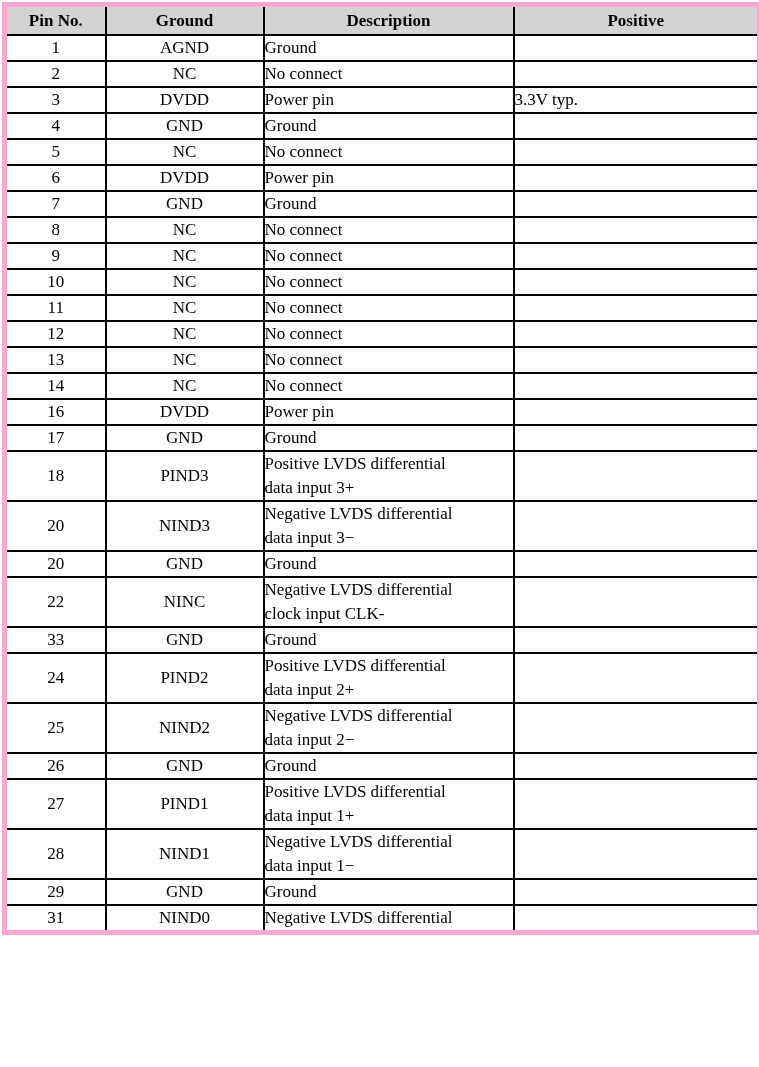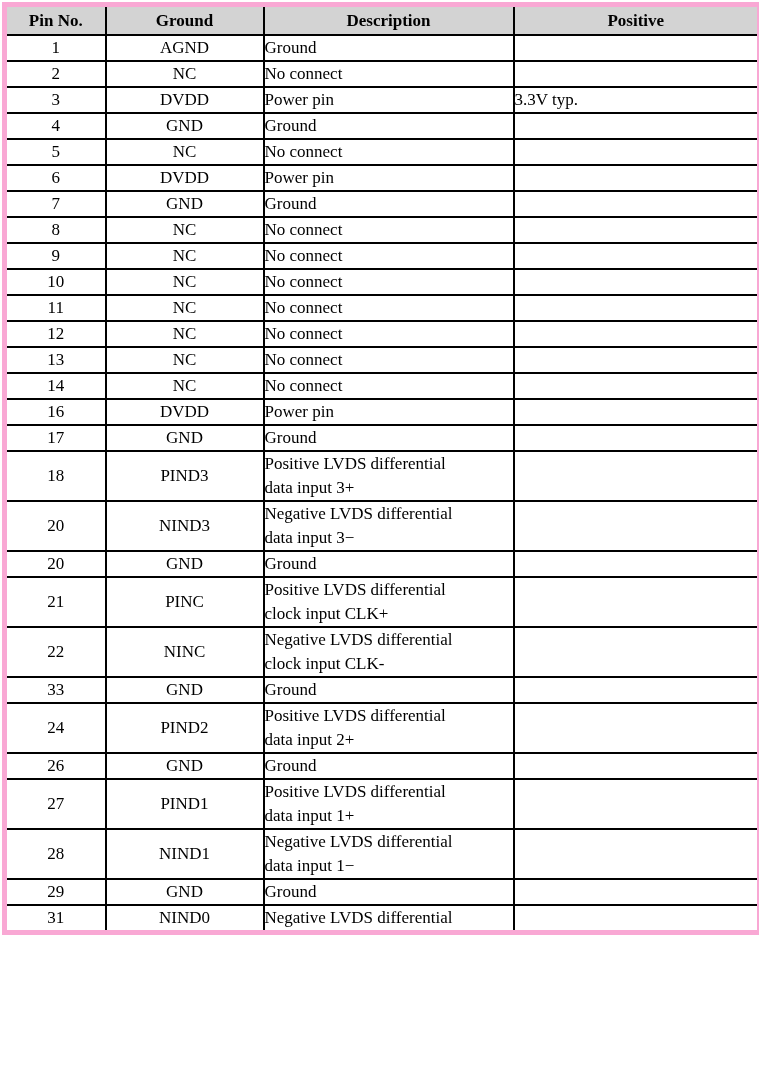--- a/index.html
+++ b/index.html
@@ -174,47 +174,47 @@
 data input 3−</td>
         <td class="col-remarks"></td>
       </tr>
       <tr>
         <td class="col-pin">20</td>
         <td class="col-symbol">GND</td>
         <td class="col-desc">Ground</td>
         <td class="col-remarks"></td>
       </tr>
       <tr>
-        <td class="col-pin">21</td>
-        <td class="col-symbol">PINC</td>
-        <td class="col-desc">Positive LVDS differential
-clock input CLK+</td>
-        <td class="col-remarks"></td>
-      </tr>
-      <tr>
         <td class="col-pin">22</td>
         <td class="col-symbol">NINC</td>
         <td class="col-desc">Negative LVDS differential
 clock input CLK-</td>
         <td class="col-remarks"></td>
       </tr>
       <tr>
         <td class="col-pin">33</td>
         <td class="col-symbol">GND</td>
         <td class="col-desc">Ground</td>
         <td class="col-remarks"></td>
       </tr>
       <tr>
         <td class="col-pin">24</td>
         <td class="col-symbol">PIND2</td>
         <td class="col-desc">Positive LVDS differential
 data input 2+</td>
         <td class="col-remarks"></td>
       </tr>
       <tr>
+        <td class="col-pin">25</td>
+        <td class="col-symbol">NIND2</td>
+        <td class="col-desc">Negative LVDS differential
+data input 2−</td>
+        <td class="col-remarks"></td>
+      </tr>
+      <tr>
         <td class="col-pin">26</td>
         <td class="col-symbol">GND</td>
         <td class="col-desc">Ground</td>
         <td class="col-remarks"></td>
       </tr>
       <tr>
         <td class="col-pin">27</td>
         <td class="col-symbol">PIND1</td>
         <td class="col-desc">Positive LVDS differential
 data input 1+</td>

